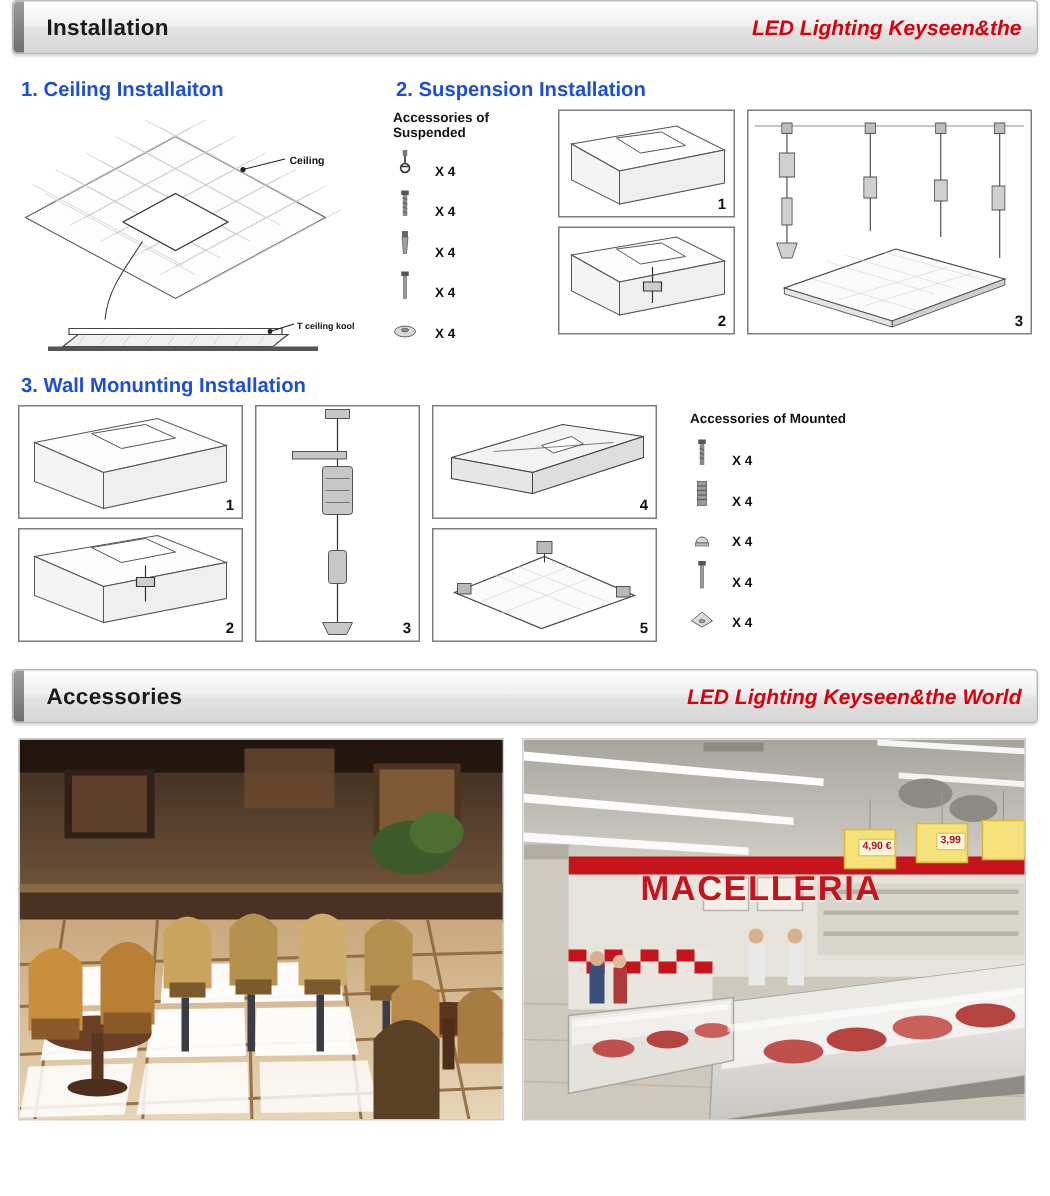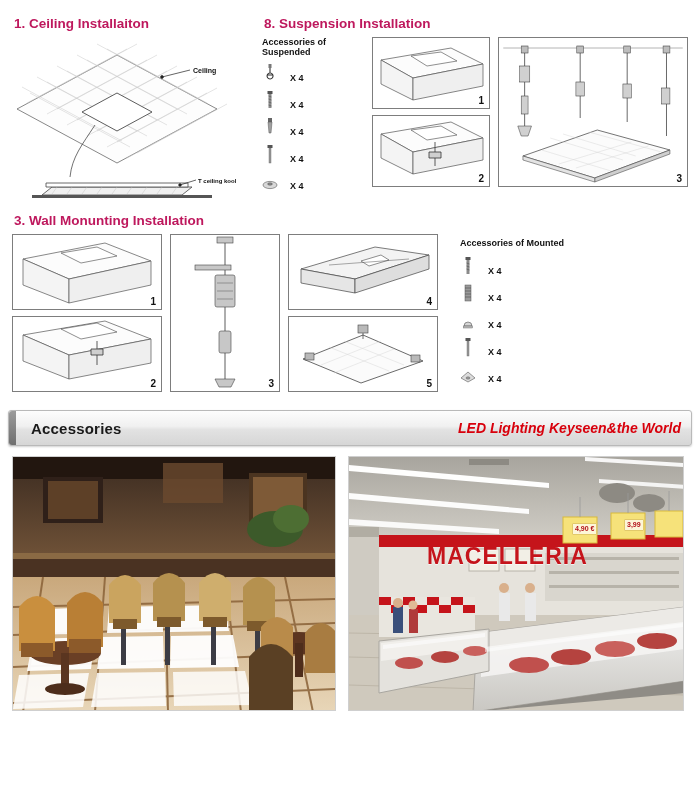--- a/index.html
+++ b/index.html
@@ -61,21 +61,21 @@
   }
 
   
   .install-body {
     padding: 10px 12px 6px 12px;
   }
   .step-title {
     font-size: 13.5px;
     font-weight: bold;
     margin: 6px 0 6px 2px;
-    color: #be185d;
+    color: #1d4ed8;
   }
   .row {
     display: flex;
     gap: 10px;
   }
   .col-left { width: 240px; }
   .col-right { flex: 1; }
 
   .acc-title {
     font-size: 9px;
@@ -155,20 +155,25 @@
     padding: 1px 2px;
     line-height: 1.1;
     border-radius: 1px;
   }
 </style>
 </head>
 <body>
 
 <div class="page">
 
+  <div class="section-bar">
+    <span class="accent"></span>
+    <span class="section-title">Installation</span>
+    <span class="section-brand">LED Lighting Keyseen&amp;the</span>
+  </div>
 
   <div class="install-body">
 
     <div class="row">
 
       <div class="col-left">
         <div class="step-title">1. Ceiling Installaiton</div>
         <svg width="236" height="170" viewBox="0 0 236 170">
 
           <g stroke="#555" fill="none" stroke-width="0.7">
@@ -234,21 +239,21 @@
 
           <g stroke="#222" stroke-width="0.7" fill="none">
             <line x1="168" y1="148" x2="184" y2="143"></line>
             <circle cx="168" cy="148" r="1.3" fill="#222"></circle>
           </g>
           <text x="186" y="146" font-size="6" font-family="Liberation Sans, sans-serif" fill="#111" font-weight="bold">T ceiling kool</text>
         </svg>
       </div>
 
       <div class="col-right">
-        <div class="step-title">8. Suspension Installation</div>
+        <div class="step-title">2. Suspension Installation</div>
 
         <div style="display:flex; gap:8px;">
 
           <div style="width:102px;">
             <div class="acc-title">Accessories of Suspended</div>
             <div class="acc-list">
               <div class="acc-item">
                 <span class="acc-ico">
                   <svg width="14" height="20" viewBox="0 0 14 20">
                       <path d="M7 2 v8 M7 10 a3 3 0 1 0 0.1 0 M4 12 h6" stroke="#333" fill="none" stroke-width="1.1"></path>

